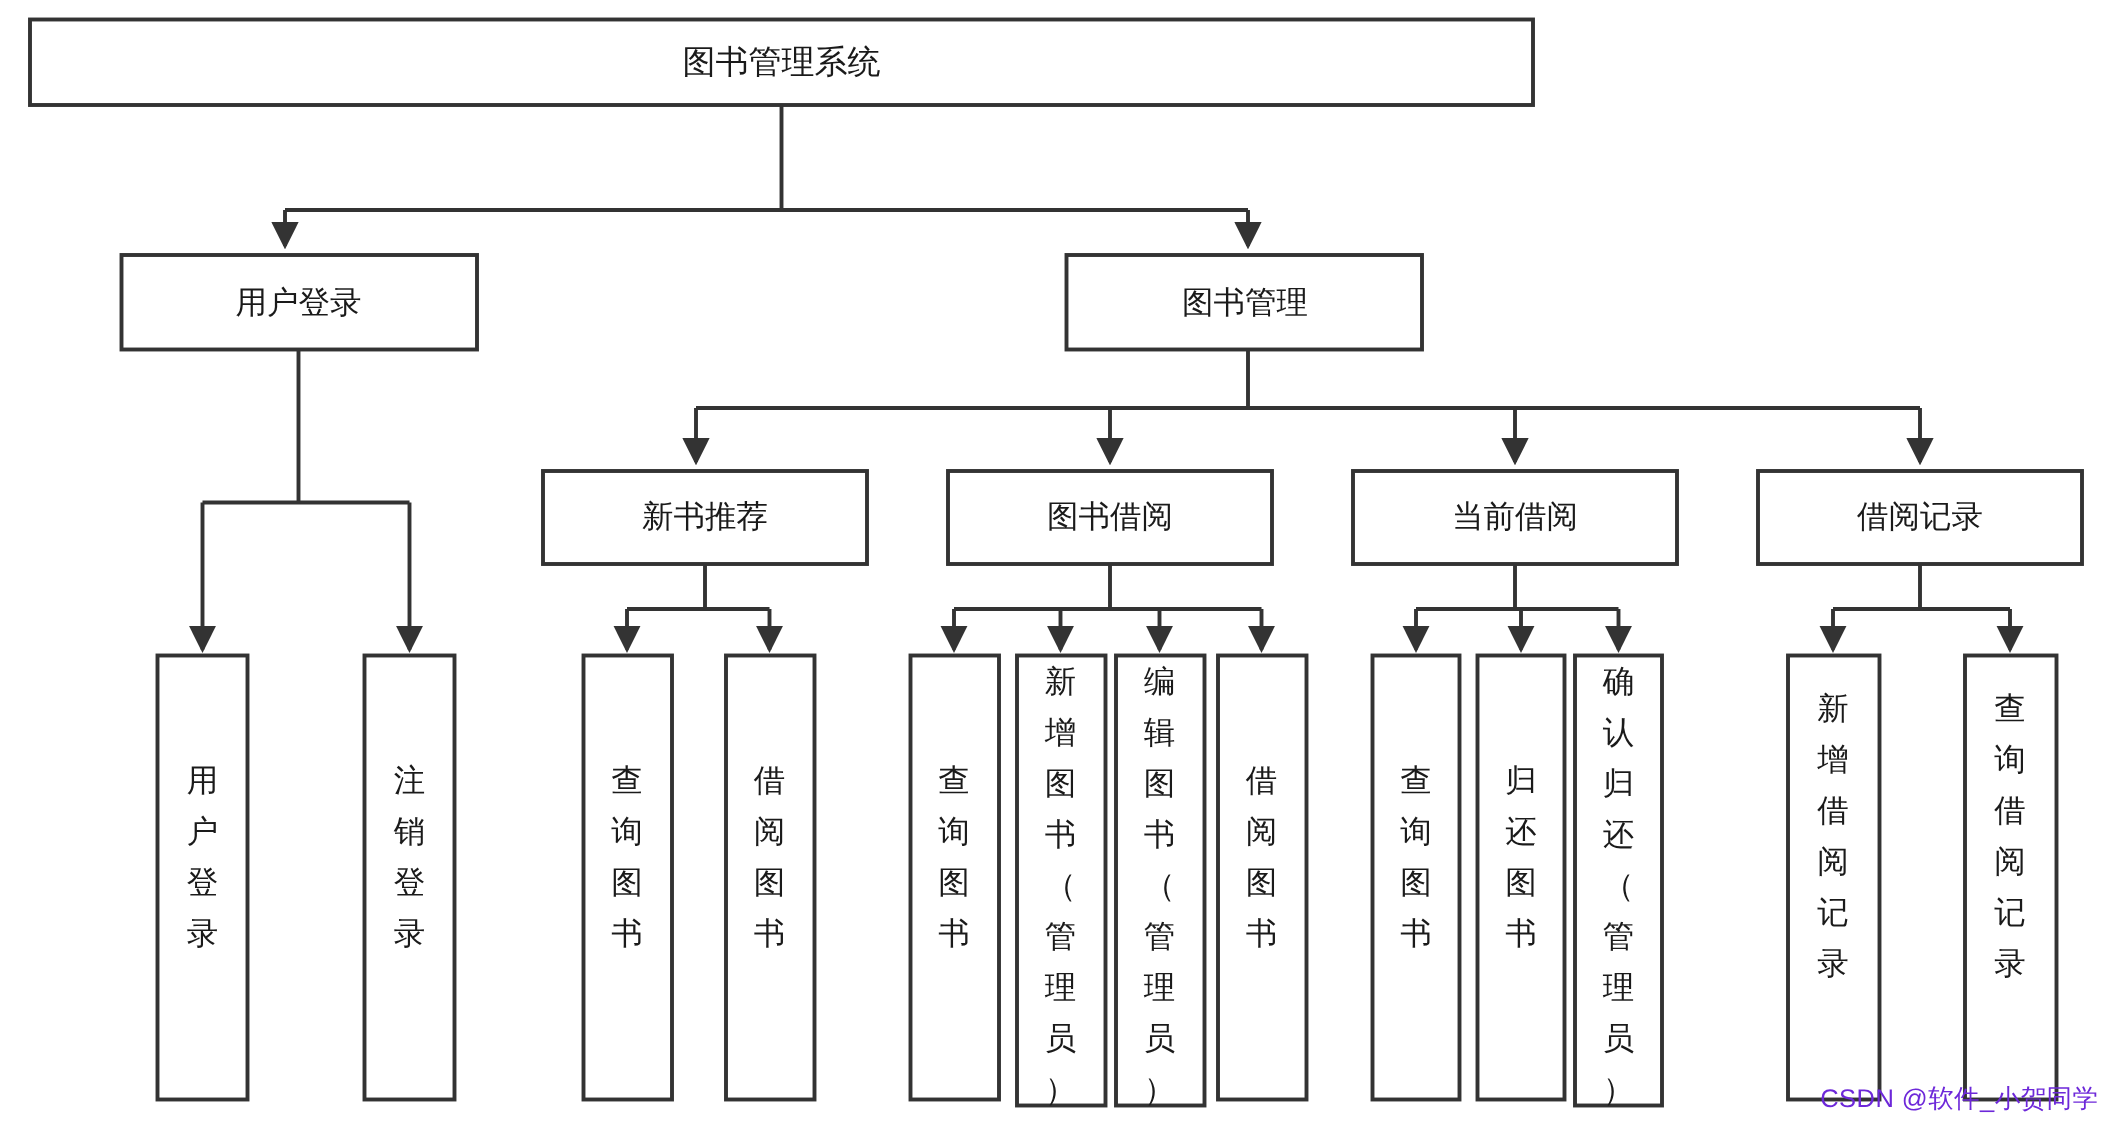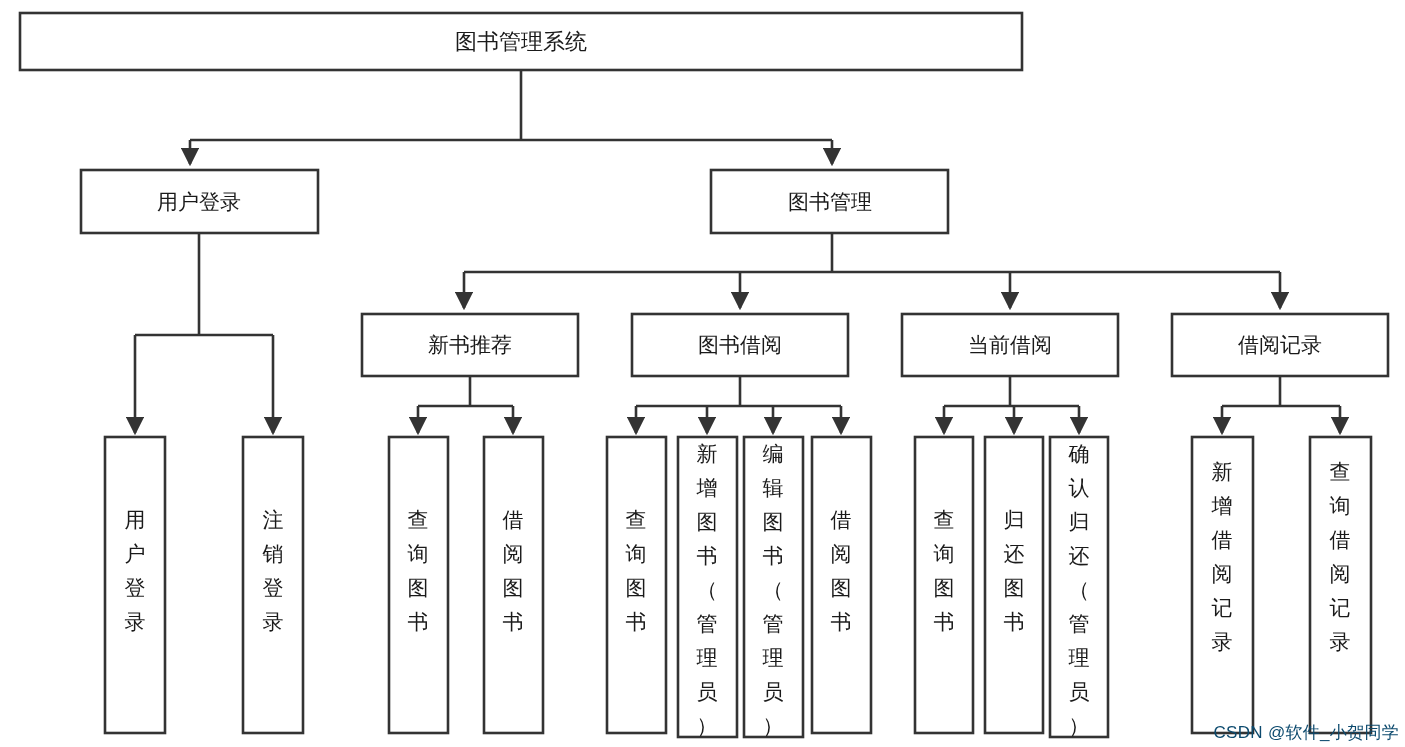--- a/index.html
+++ b/index.html
@@ -48,21 +48,21 @@
   .arrow-head {
     fill: #333333;
     stroke: none;
   }
   .watermark {
     position: absolute;
     right: 6px;
     bottom: 3px;
     font-family: "Liberation Sans", "DejaVu Sans", sans-serif;
     font-size: 17px;
-    color: #0c4a6e;
+    color: #6d28d9;
     white-space: nowrap;
     letter-spacing: 0.3px;
     pointer-events: none;
   }
 </style>
 </head>
 <body>
 
 <svg id="diagram" viewBox="0 0 1405 747">
   <defs>

